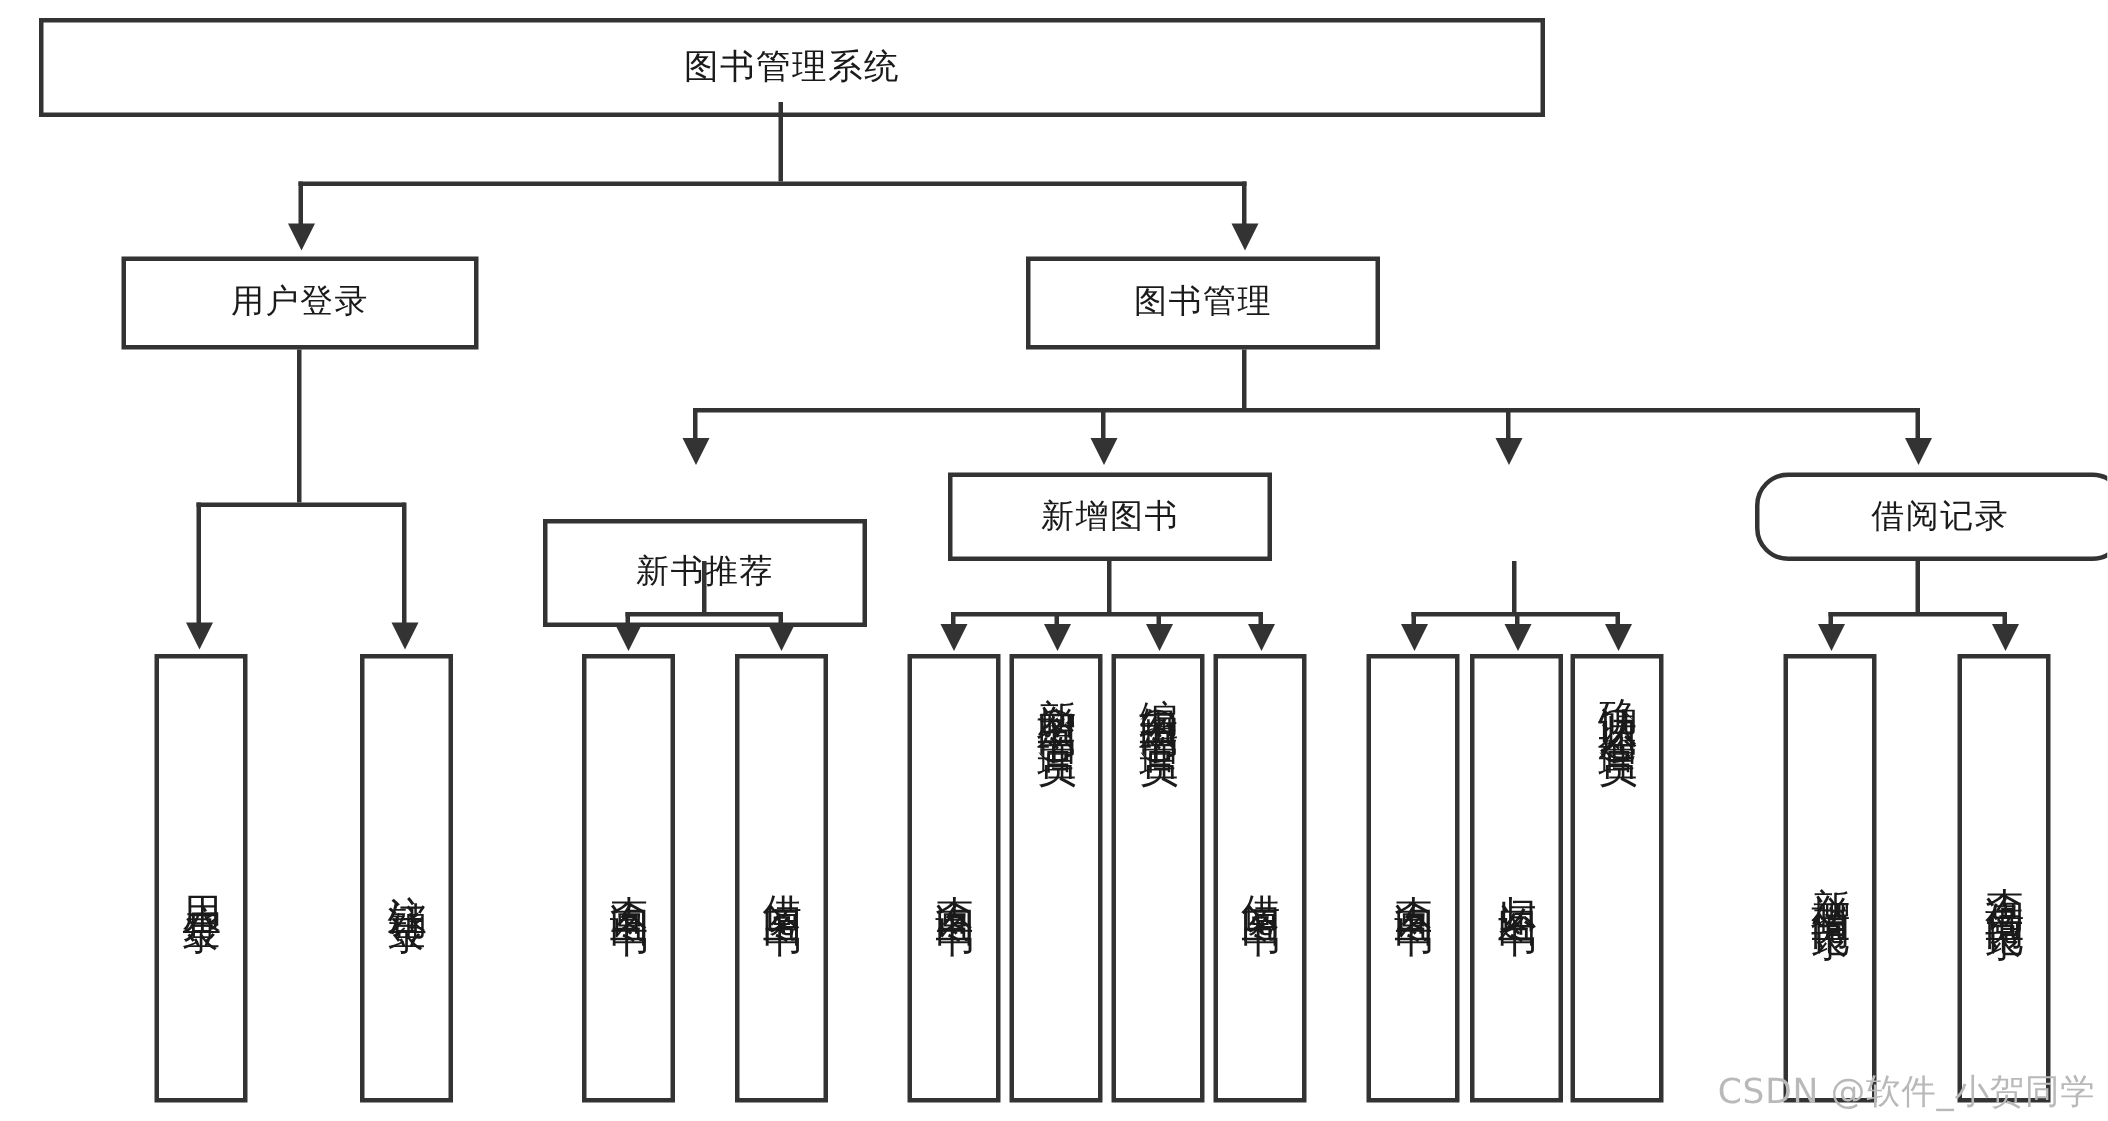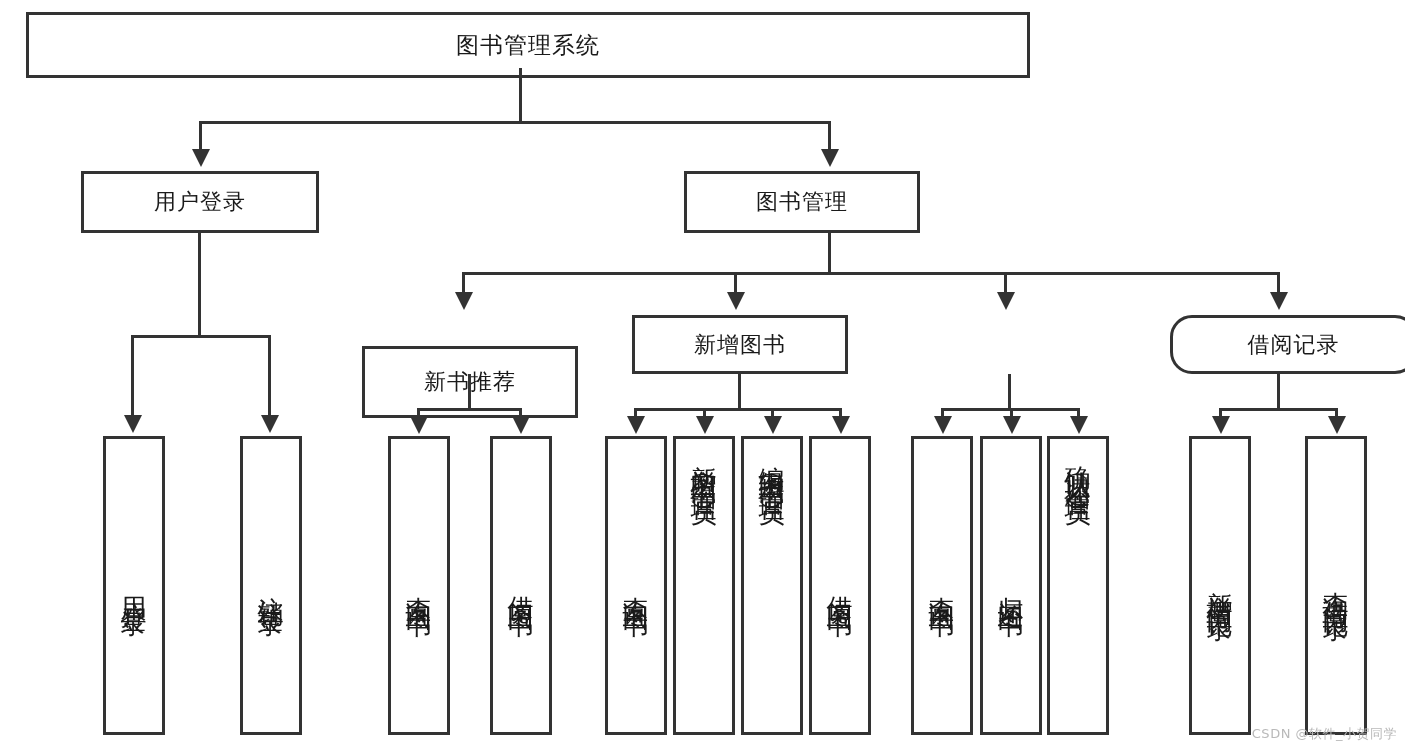--- a/index.html
+++ b/index.html
@@ -67,21 +67,21 @@
     border-left: 9px solid transparent;
     border-right: 9px solid transparent;
     border-top: 18px solid #333333;
   }
 
   
   #watermark {
     position: absolute;
     right: 8px;
     bottom: 4px;
-    font-size: 13px;
+    font-size: 23px;
     color: #b9b9b9;
     letter-spacing: 0.5px;
     white-space: nowrap;
     font-family: "DejaVu Sans", "Liberation Sans", sans-serif;
   }
 </style>
 </head>
 <body>
 
 <div id="canvas">

